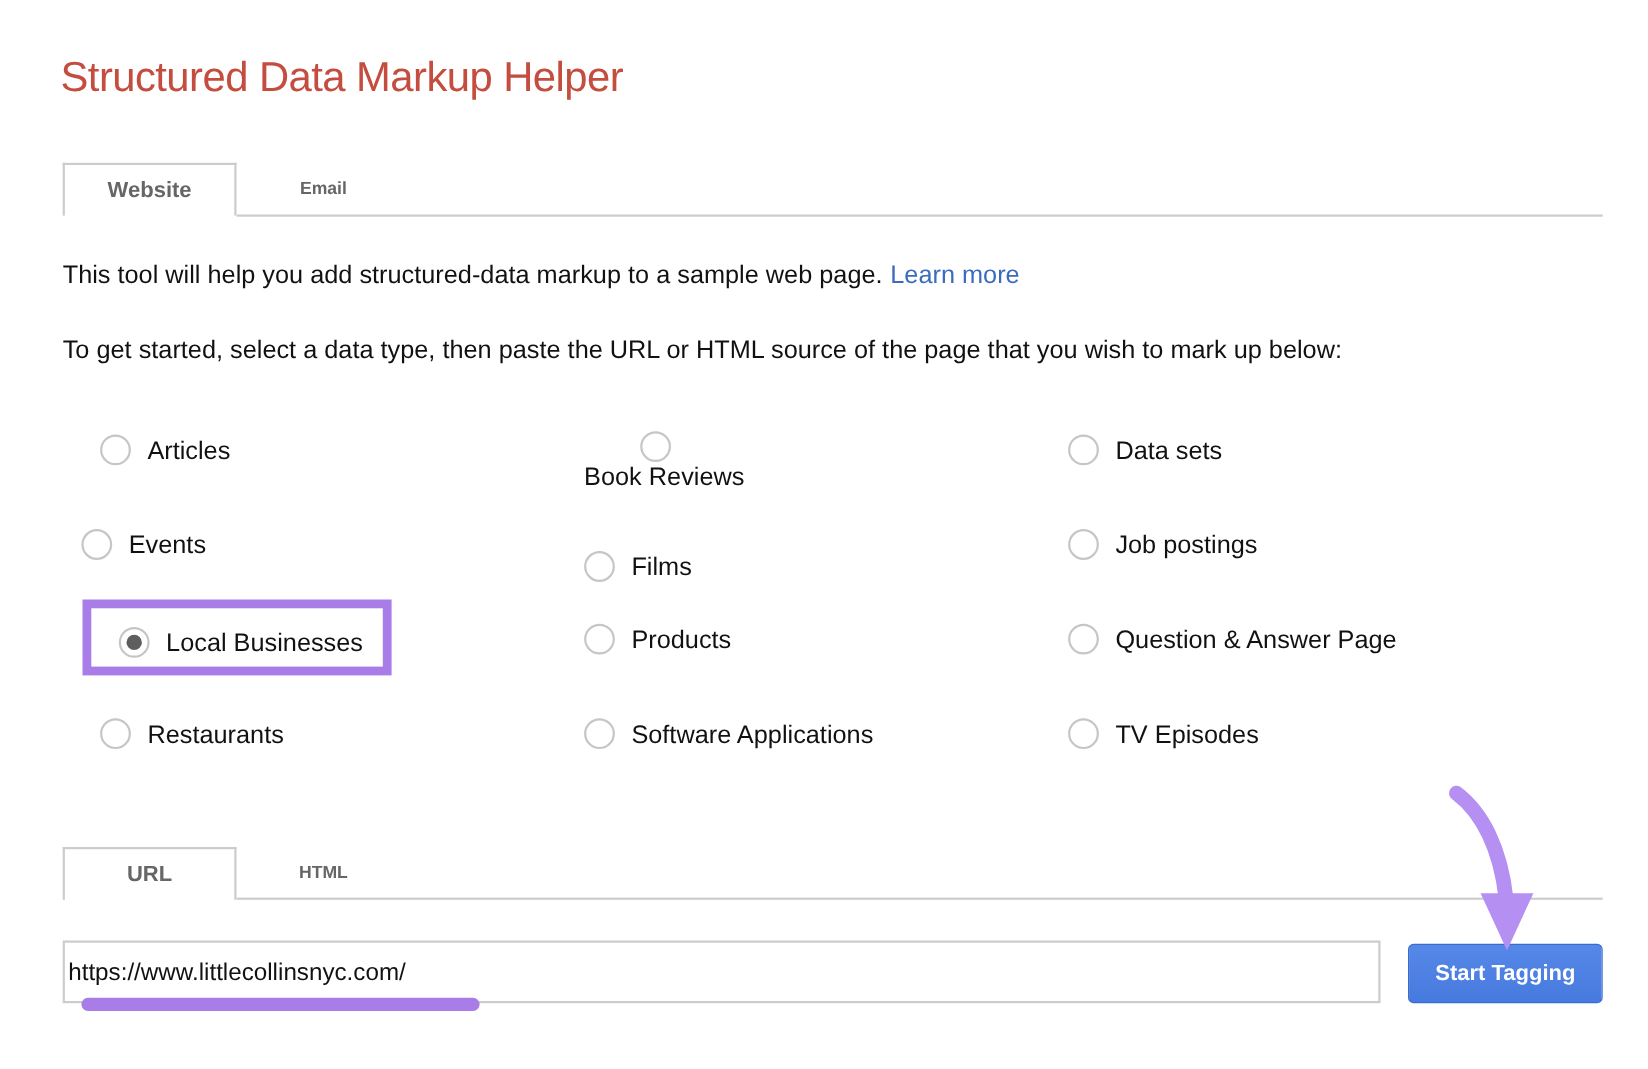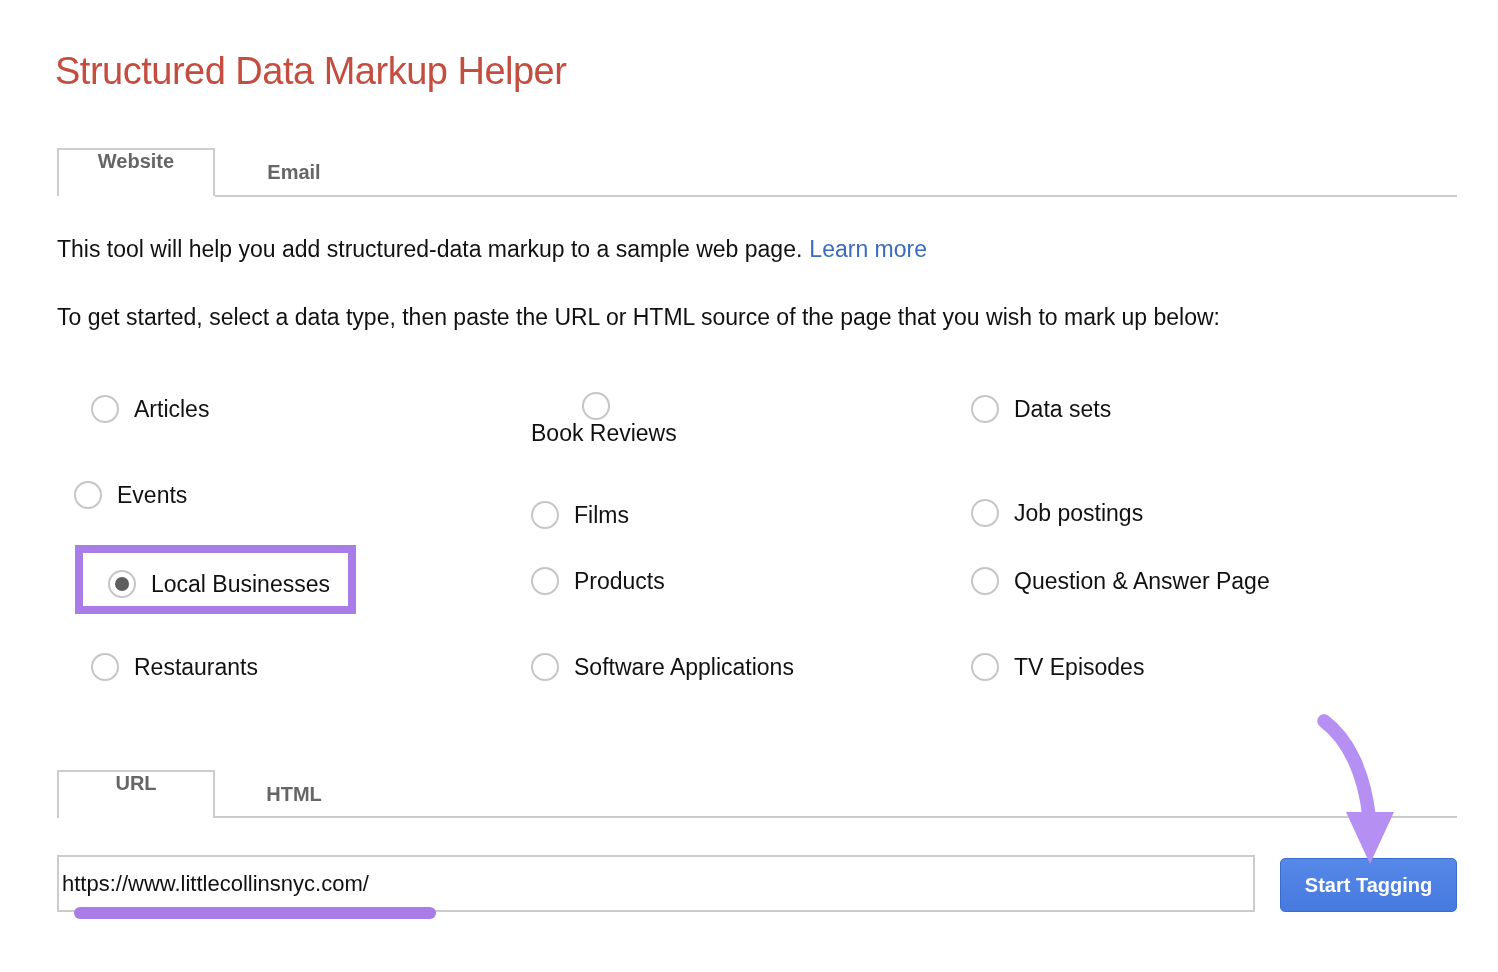--- a/index.html
+++ b/index.html
@@ -9,27 +9,27 @@
 
   .page-title {
     position: absolute; left: 55px; top: 50px;
     font-size: 38px; font-weight: 400; color: #c44d3f; letter-spacing: -0.5px;
   }
 
   
   .tab-active {
     position: absolute; width: 158px; height: 48px;
     border: 2px solid #ccc; border-bottom: none; background: #fff; z-index: 2;
-    display: flex; justify-content: center;
+    display: flex; align-items: center; justify-content: center;
     font-size: 20px; font-weight: 700; color: #666;
   }
   .tab-inactive {
     position: absolute; width: 158px; height: 48px; background: transparent;
     display: flex; align-items: center; justify-content: center;
-    font-size: 20px; font-weight: 700; color: #666; cursor: pointer;
+    font-size: 16px; font-weight: 700; color: #666; cursor: pointer;
   }
   .tabs-rule { position: absolute; height: 2px; background: #ccc; z-index: 1; }
 
   .main-tab-website { left: 57px; top: 148px; }
   .main-tab-email   { left: 215px; top: 148px; }
   .main-tabs-rule   { left: 215px; top: 195px; width: 1242px; }
 
   .intro-line { position: absolute; left: 57px; top: 236px; font-size: 23px; color: #111; }
   .intro-link { color: #3a6bbf; margin-left: 7px; cursor: pointer; }
   .instruction-line { position: absolute; left: 57px; top: 304px; font-size: 23px; color: #111; }
@@ -112,21 +112,21 @@
   </label>
 
   <label class="radio-item" style="left:74px;top:478px;">
     <span class="radio-circle"></span>
     <span>Events</span>
   </label>
   <label class="radio-item" style="left:531px;top:478px;margin-top:20px;">
     <span class="radio-circle"></span>
     <span>Films</span>
   </label>
-  <label class="radio-item" style="left:971px;top:496px;text-align:right;">
+  <label class="radio-item" style="left:971px;top:478px;text-align:right;">
     <span class="radio-circle"></span>
     <span>Job postings</span>
   </label>
 
   <label class="radio-item selected" style="left:108px;top:564px;align-items:flex-end;">
     <span class="radio-circle"></span>
     <span>Local Businesses</span>
   </label>
   <label class="radio-item" style="left:531px;top:564px;">
     <span class="radio-circle"></span>

